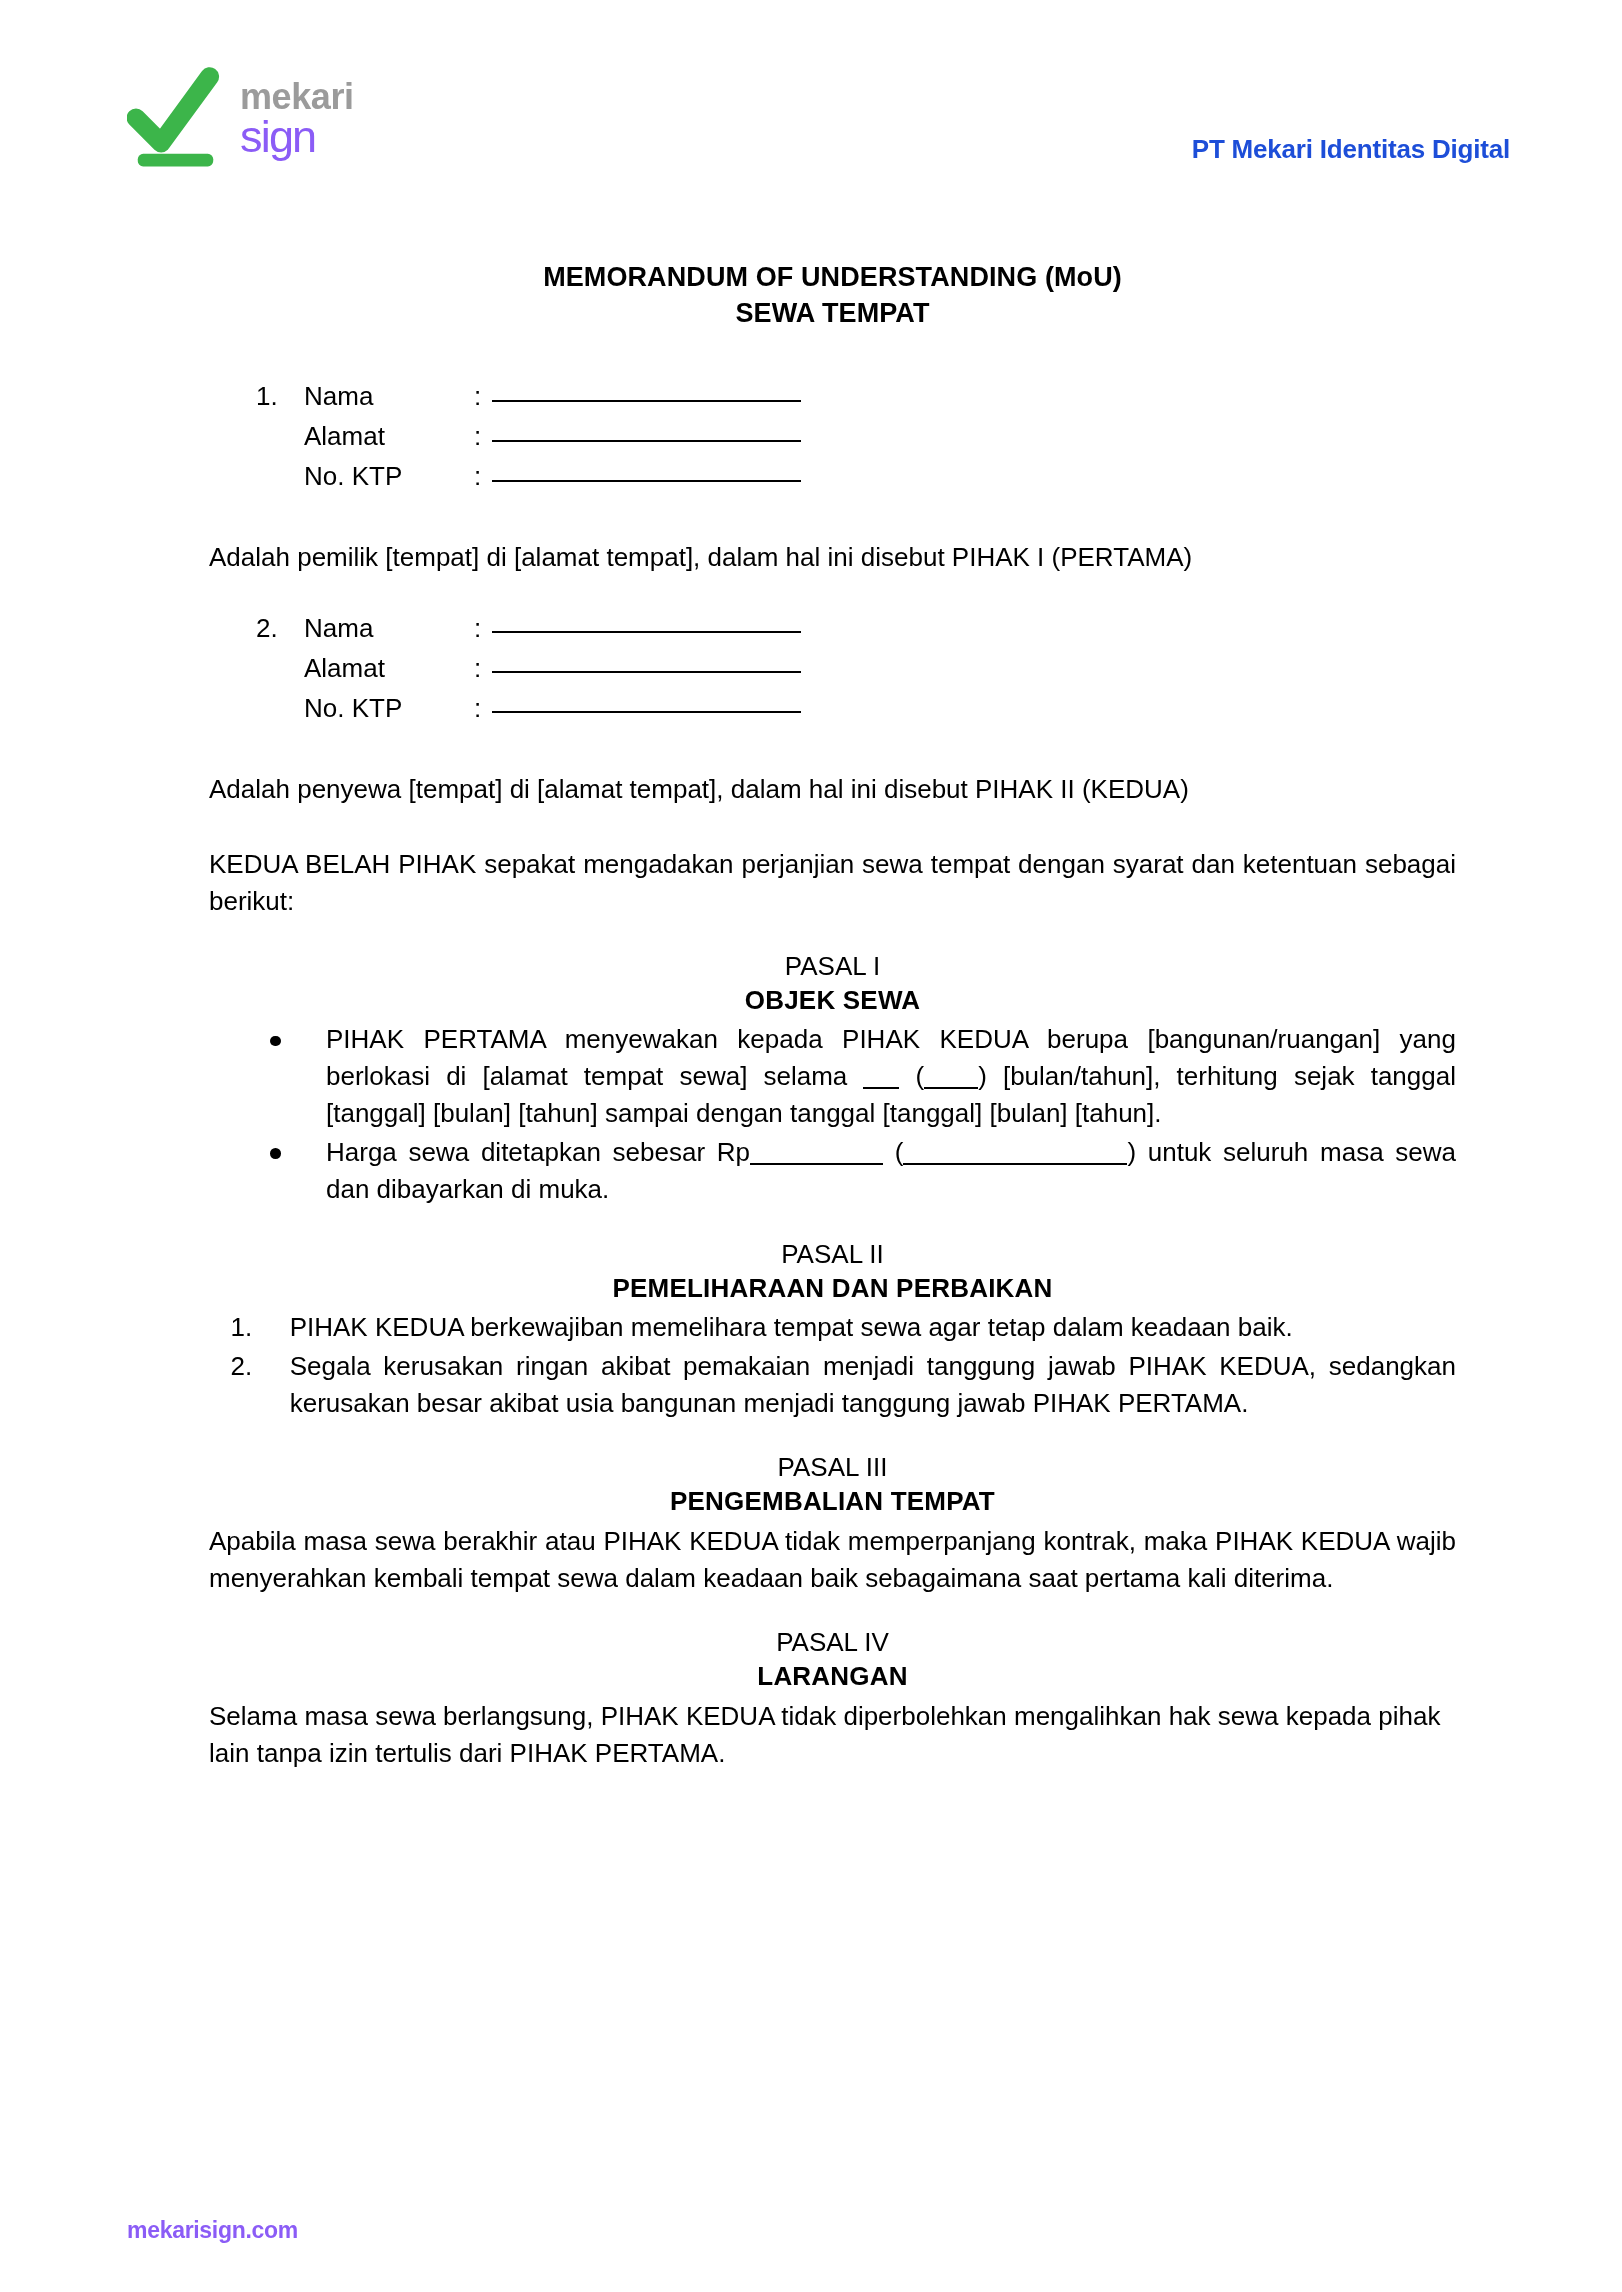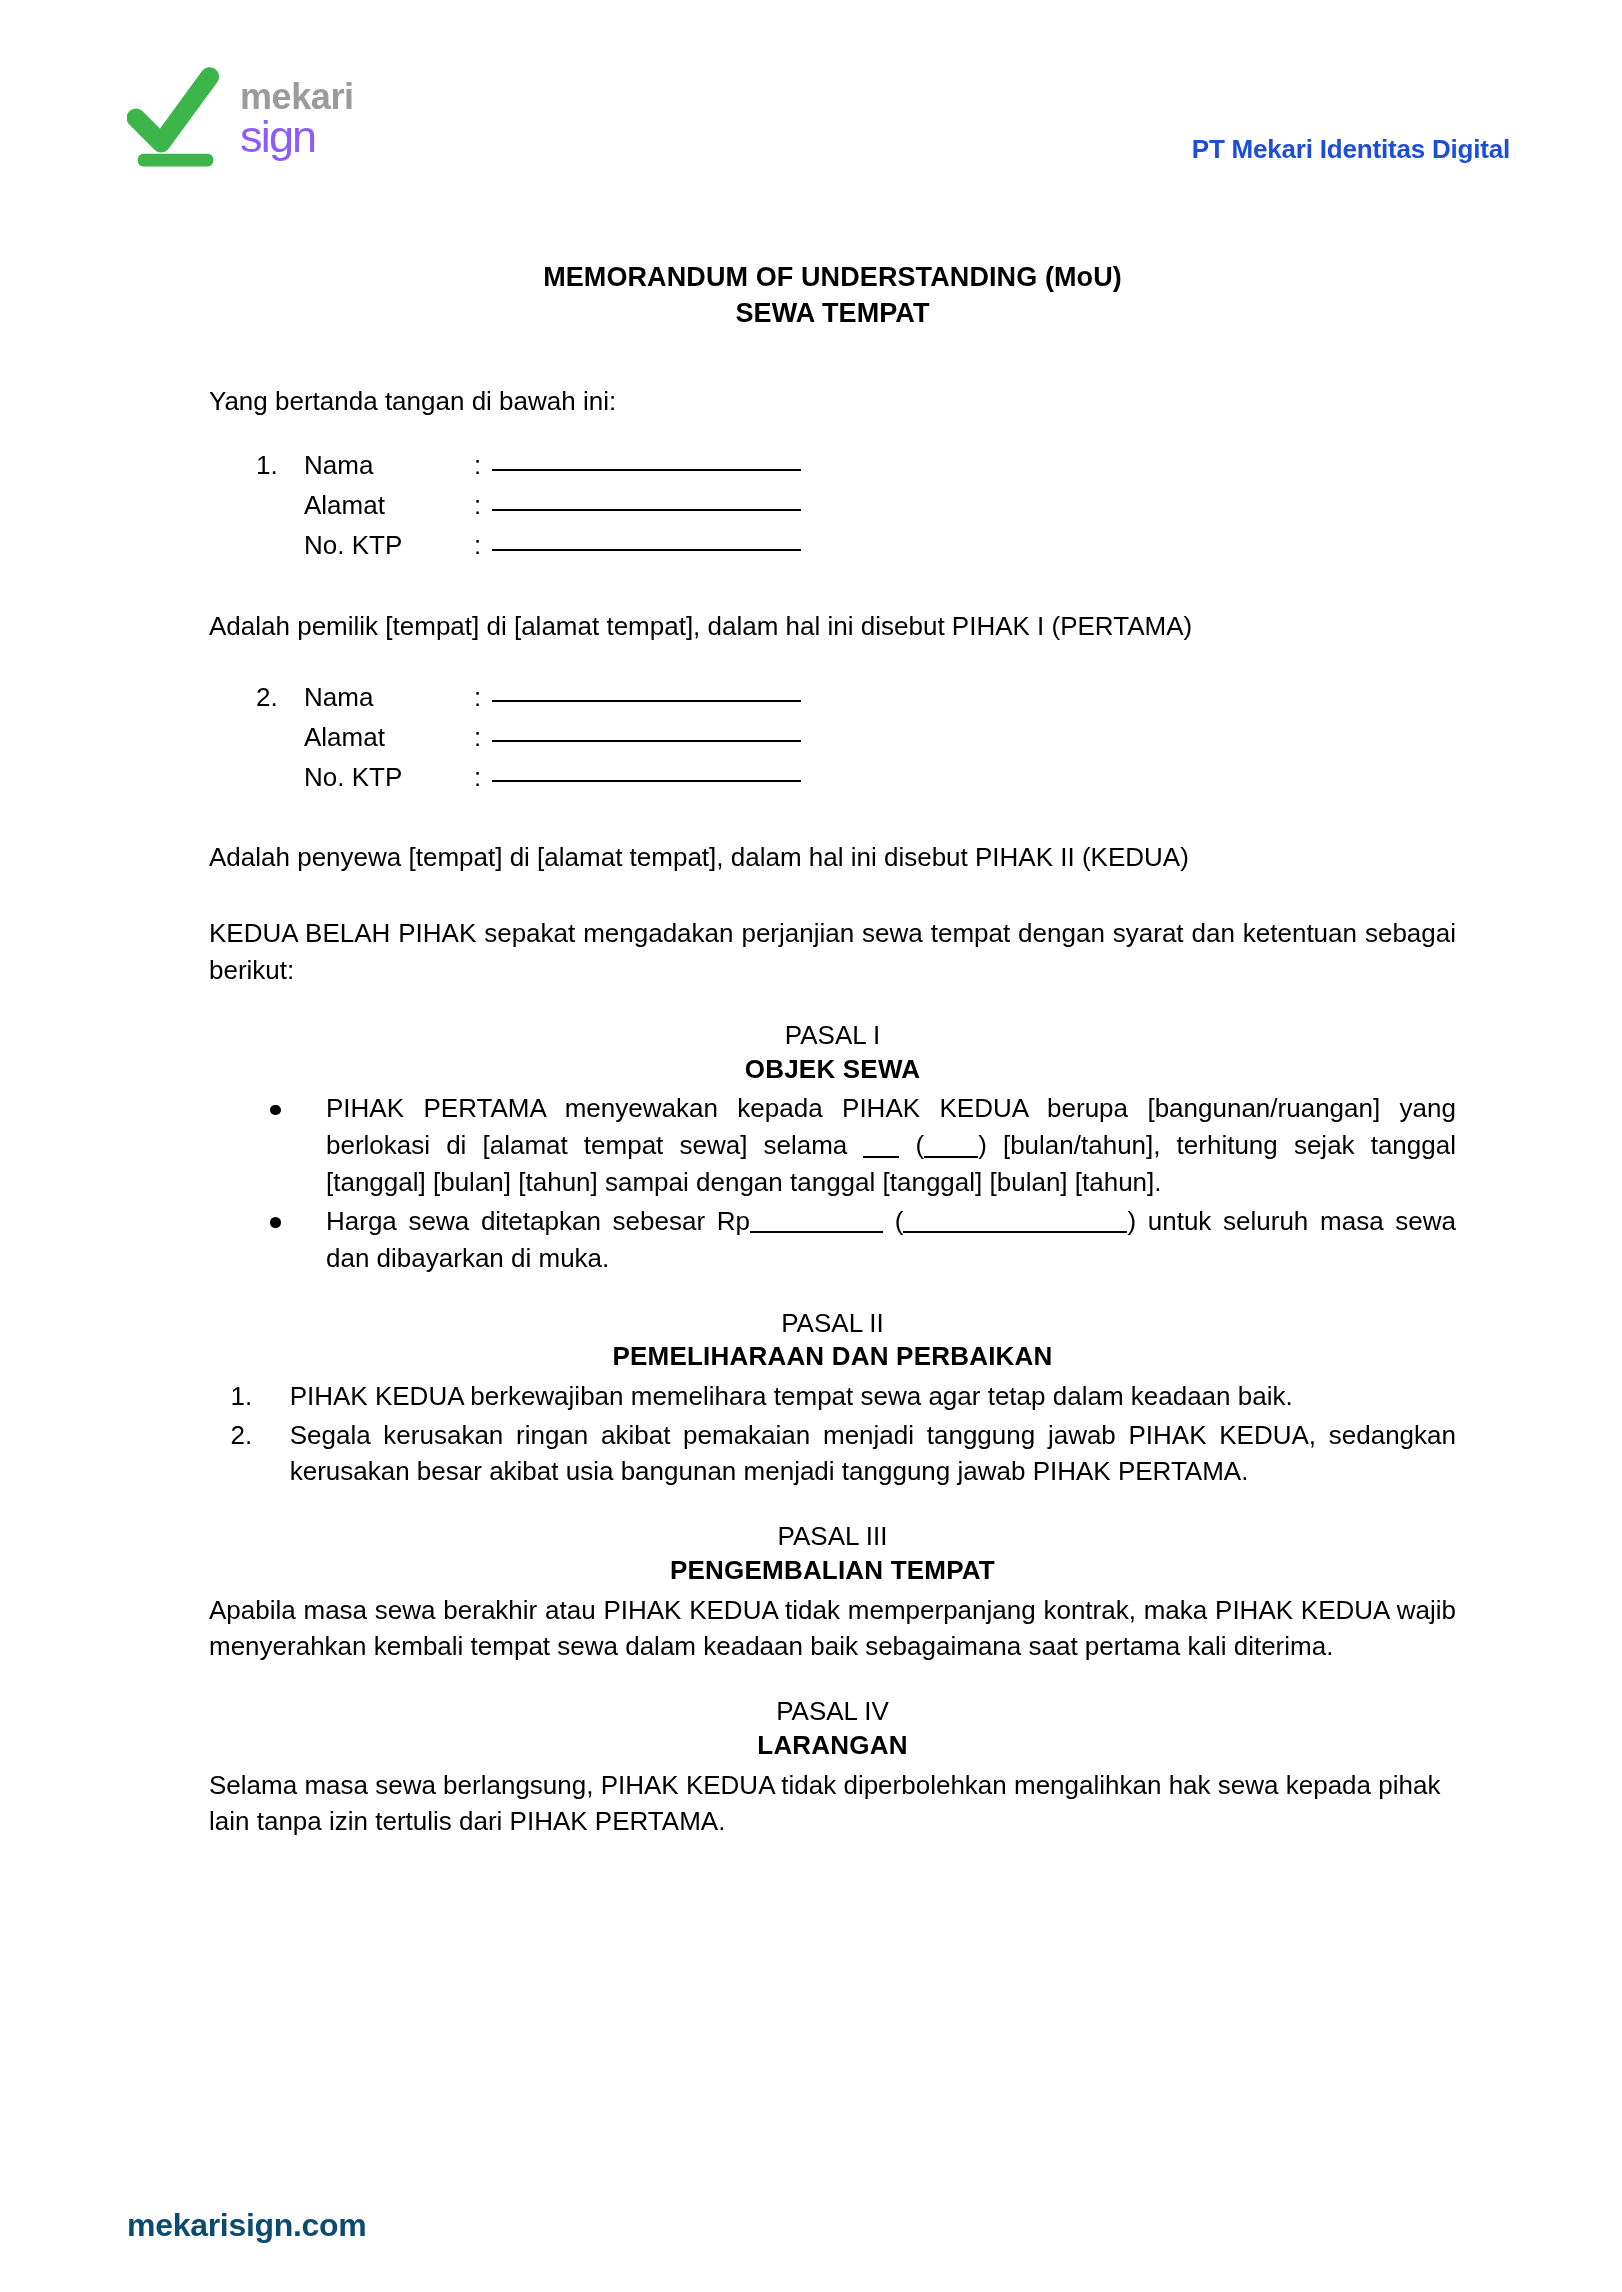--- a/index.html
+++ b/index.html
@@ -268,23 +268,23 @@
     vertical-align: super;
     font-weight: 700;
   }
 
   .footer-address .phone-p {
     font-weight: 700;
     font-size: 18px;
   }
 
   .footer-site {
-    font-size: 32px;
-    font-weight: 700;
-    color: #0c4a6e;
+    font-size: 23px;
+    font-weight: 700;
+    color: #8b5cf6;
     letter-spacing: -0.3px;
     padding-bottom: 1.8px;
   }
 </style>
 </head>
 <body>
 
 <div class="page">
 
   <div class="header">
@@ -305,21 +305,20 @@
     <div class="company-name">PT Mekari Identitas Digital</div>
   </div>
 
   <div class="doc">
 
     <div class="doc-title">
       <div>MEMORANDUM OF UNDERSTANDING (MoU)</div>
       <div>SEWA TEMPAT</div>
     </div>
 
-    <div class="para lead">Yang bertanda tangan di bawah ini:</div>
 
     <div class="party">
       <div class="party-row">
         <span class="party-num">1.</span>
         <span class="party-label">Nama</span>
         <span class="party-colon">:</span>
         <span class="party-line"></span>
       </div>
       <div class="party-row">
         <span class="party-num"></span>

